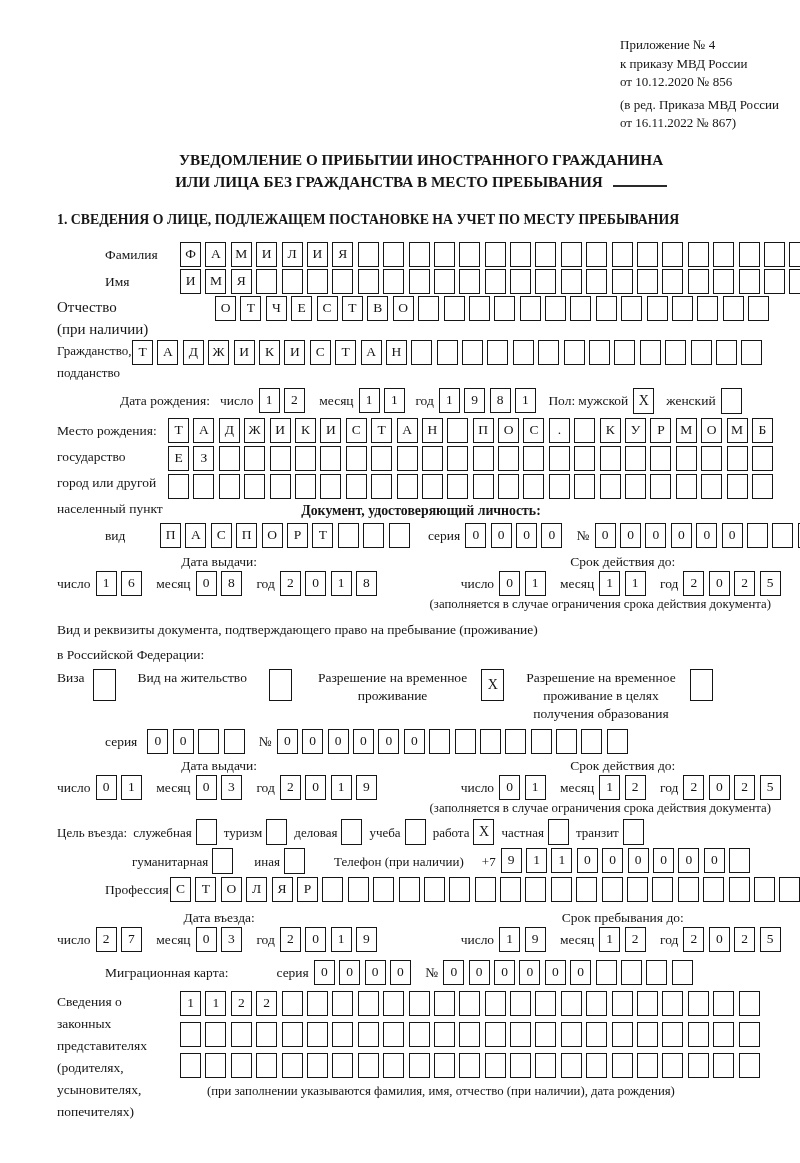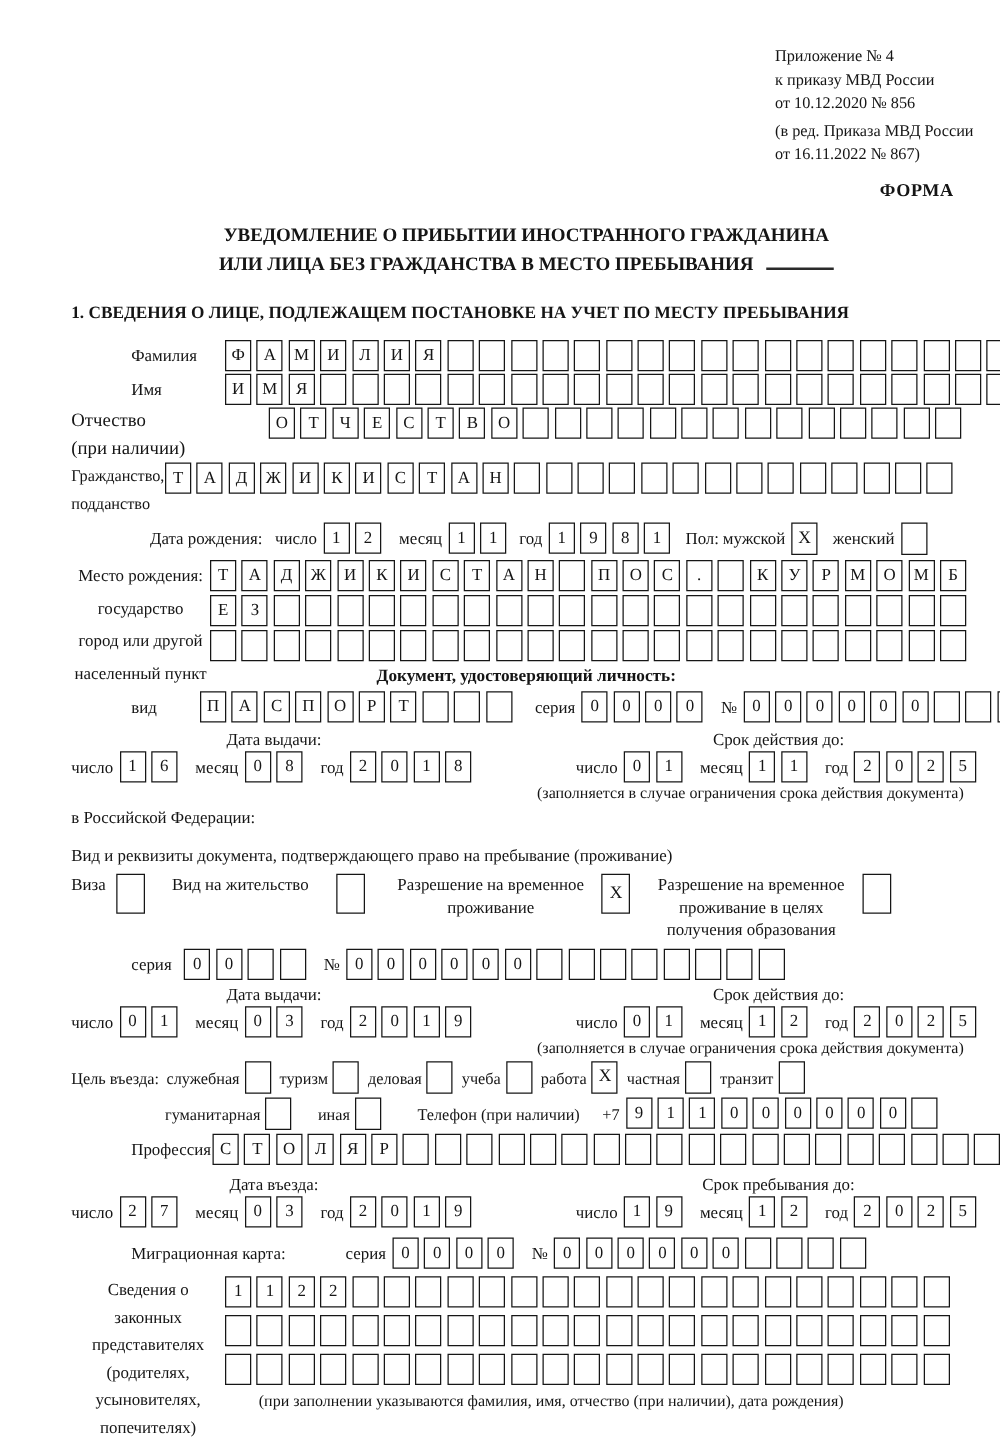--- a/index.html
+++ b/index.html
@@ -29,21 +29,21 @@
     font-size:13.5px;background:#fff;flex:0 0 auto;
   }
   .chk{
     width:21px;height:26px;border:1.6px solid #161616;box-sizing:border-box;
     display:flex;align-items:center;justify-content:center;font-size:14px;flex:0 0 auto;background:#fff;
   }
   .chk.tall{height:32px;width:23px;}
   .w75{width:75px;} .w65{width:65px;} .w105{width:105px;text-align:right;}
   
   .sideblock{position:relative;margin-top:4px;}
-  .sideblock .abslabel{position:absolute;left:0;top:0;font-size:13.5px;text-align:center;}
+  .sideblock .abslabel{position:absolute;left:0;top:0;font-size:13.5px;}
   .bp-label{width:111px;line-height:26px;}
   .bp-boxes{margin-left:111px;}
   .bp-boxes .boxrow{margin-bottom:3px;}
   .rep-label{width:123px;line-height:22px;}
   .rep-boxes{margin-left:123px;}
   .rep-boxes .boxrow{margin-bottom:6px;}
   
   .doc-header{margin-top:4px;text-align:center;font-weight:bold;font-size:13.8px;}
   .dates-pair{display:flex;justify-content:space-between;width:728px;margin-top:6px;}
   .date-group .date-title{text-align:center;font-size:13.5px;line-height:15px;}
@@ -67,21 +67,20 @@
 <div class="page">
 
   <div class="ref">
     <div>Приложение № 4</div>
     <div>к приказу МВД России</div>
     <div>от 10.12.2020 № 856</div>
     <div class="gap">(в ред. Приказа МВД России</div>
     <div>от 16.11.2022 № 867)</div>
   </div>
 
-  <div class="forma">ФОРМА</div>
 
   <div class="title">
     <div>УВЕДОМЛЕНИЕ О ПРИБЫТИИ ИНОСТРАННОГО ГРАЖДАНИНА</div>
     <div><span>ИЛИ ЛИЦА БЕЗ ГРАЖДАНСТВА В МЕСТО ПРЕБЫВАНИЯ</span><span class="title-underline"></span></div>
   </div>
 
   <div class="section-title">1. СВЕДЕНИЯ О ЛИЦЕ, ПОДЛЕЖАЩЕМ ПОСТАНОВКЕ НА УЧЕТ ПО МЕСТУ ПРЕБЫВАНИЯ</div>
 
   <div class="row" style="margin-top:14px;">
     <span class="flabel w75">Фамилия</span>
@@ -403,22 +402,22 @@
             <div class="cell">2</div>
             <div class="cell">0</div>
             <div class="cell">2</div>
             <div class="cell">5</div>
           </span>
       </div>
     </div>
   </div>
   <div class="note-r">(заполняется в случае ограничения срока действия документа)</div>
 
+  <div class="intro">Вид и реквизиты документа, подтверждающего право на пребывание (проживание)</div>
   <div class="intro" style="margin-top:0;">в Российской Федерации:</div>
-  <div class="intro">Вид и реквизиты документа, подтверждающего право на пребывание (проживание)</div>
 
   <div class="types-row">
     <div class="pair">
       <span class="ptext">Виза</span>
       <span class="chk tall" style="margin-left:8px;"></span>
     </div>
     <div class="pair" style="margin-left:22px;">
       <span class="ptext">Вид на жительство</span>
       <span class="chk tall" style="margin-left:22px;"></span>
     </div>

